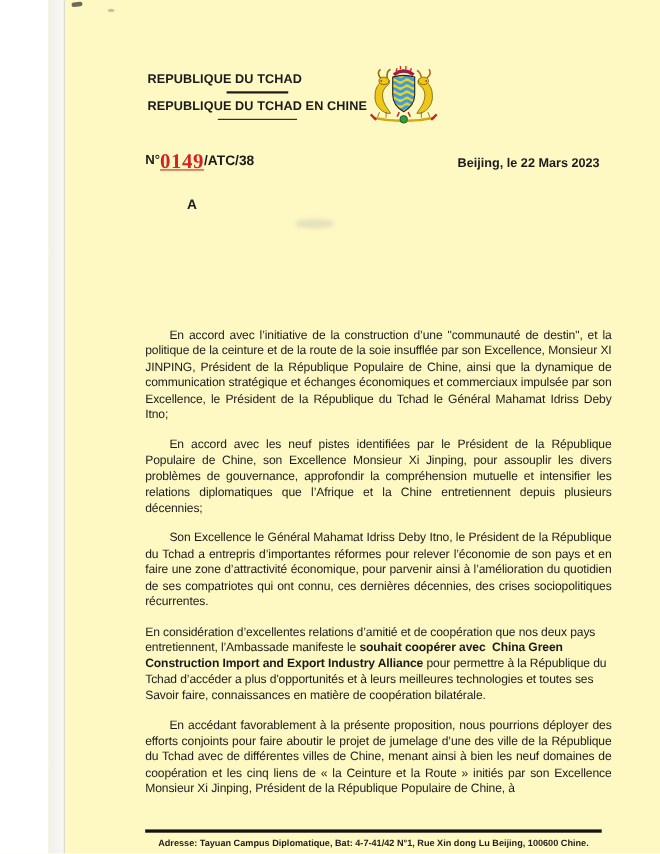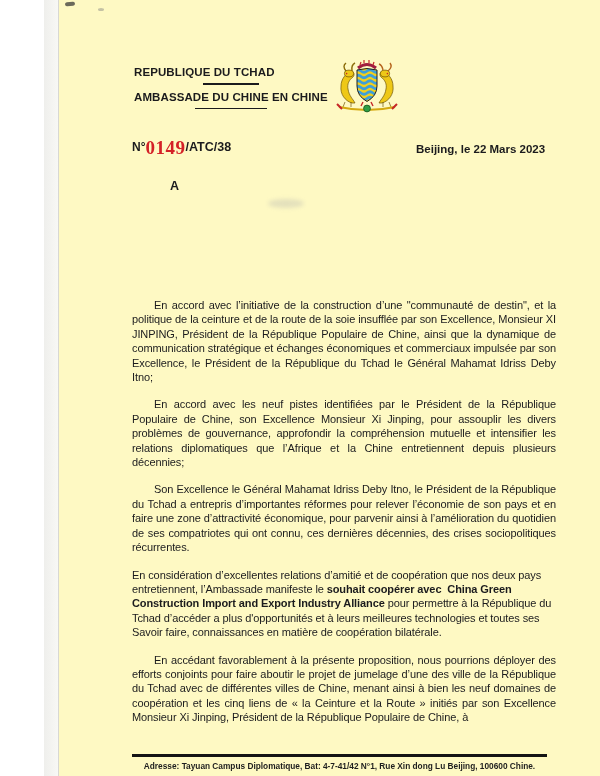--- a/index.html
+++ b/index.html
@@ -70,21 +70,21 @@
 
 <div class="page">
   <div class="scan-strip"></div>
   <div class="speck1"></div>
   <div class="speck2"></div>
   <div class="smudge"></div>
 
   <div class="hdr-left">
     <div class="hdr-line">REPUBLIQUE DU TCHAD</div>
     <div class="hdr-rule rule-a"></div>
-    <div class="hdr-line">AMBASSADE DU CHINE EN CHINE</div>
+    <div class="hdr-line">REPUBLIQUE DU TCHAD EN CHINE</div>
     <div class="hdr-rule rule-b"></div>
   </div>
 
   <div class="emblem">
     <svg width="80" height="58" viewBox="0 0 80 58" xmlns="http://www.w3.org/2000/svg">
 
       <g stroke="#6d5307" stroke-width="0.7" fill="#eec817">
         <path d="M25,43 C18,41 13,34 14,26 C14,19 19,13 24,12 C27,11 28,15 26,17 C22,20 20,24 21,29 C22,36 26,39 28,43 Z"></path>
         <ellipse cx="22" cy="13.5" rx="4.6" ry="3.4"></ellipse>
         <path d="M18,42 l-2,5 M24,42 l0,5" fill="none"></path>
@@ -119,21 +119,21 @@
 
       <path d="M12,47 Q40,53 68,47" stroke="#d4a90f" stroke-width="2.2" fill="none"></path>
       <path d="M10,44 l5,5 M70,44 l-5,5" stroke="#c62828" stroke-width="2"></path>
       <path d="M36,42 l-2,4 M44,42 l2,4" stroke="#c62828" stroke-width="1.4"></path>
       <circle cx="40" cy="48.5" r="3.4" fill="#2f9e44" stroke="#1b5e20" stroke-width="0.9"></circle>
     </svg>
   </div>
 
 
   <div class="ref">
-    <span class="pre">N°</span><span class="num" style="color:#d42127;">0149</span><span class="suf">/ATC/38</span>
+    <span class="pre">N°</span><span class="num" style="color:#d42127;text-decoration:underline;">0149</span><span class="suf">/ATC/38</span>
   </div>
 
   <div class="date">Beijing, le 22 Mars 2023</div>
 
   <div class="sal">A</div>
 
 
   <div class="body-text">
     <p class="p-indent">
       <span>En accord avec l’initiative de la construction d’une "communauté de destin", et la politique de la ceinture et de la route de la soie insufflée par son Excellence, Monsieur XI JINPING, Président de la République Populaire de Chine, ainsi que la dynamique de communication stratégique et échanges économiques et commerciaux impulsée par son Excellence, le Président de la République du Tchad le Général Mahamat Idriss Deby Itno;</span>

